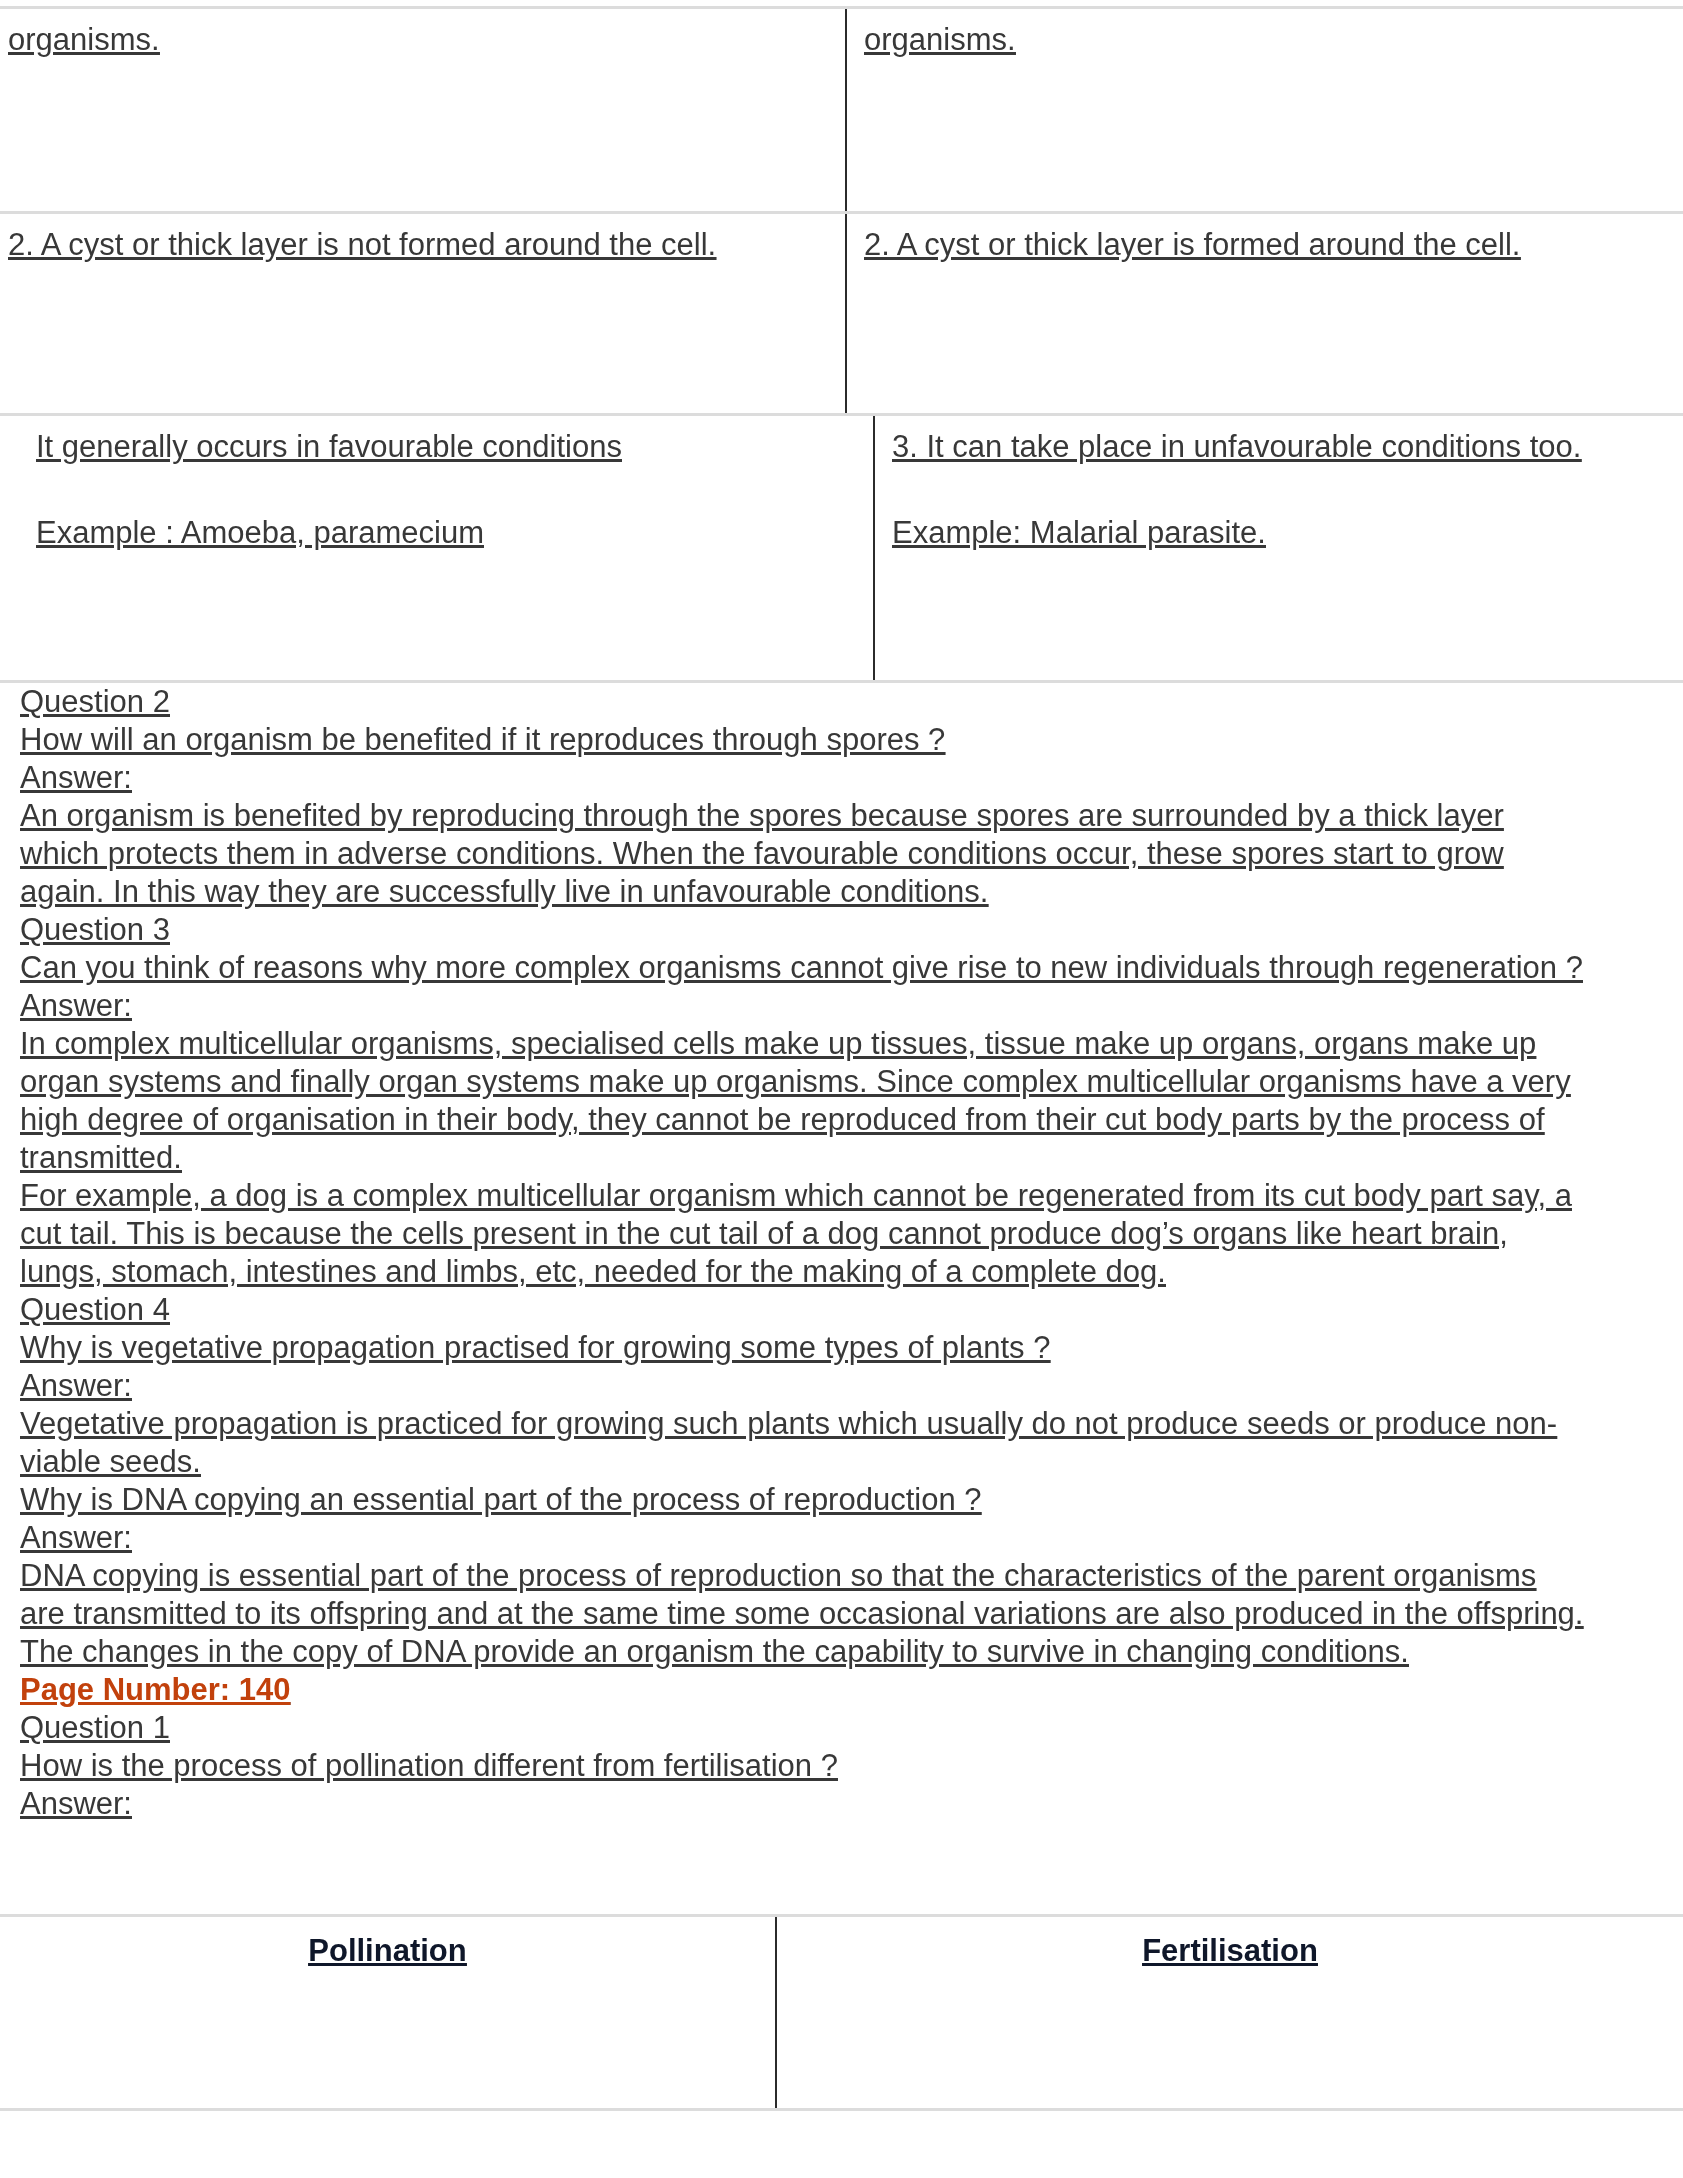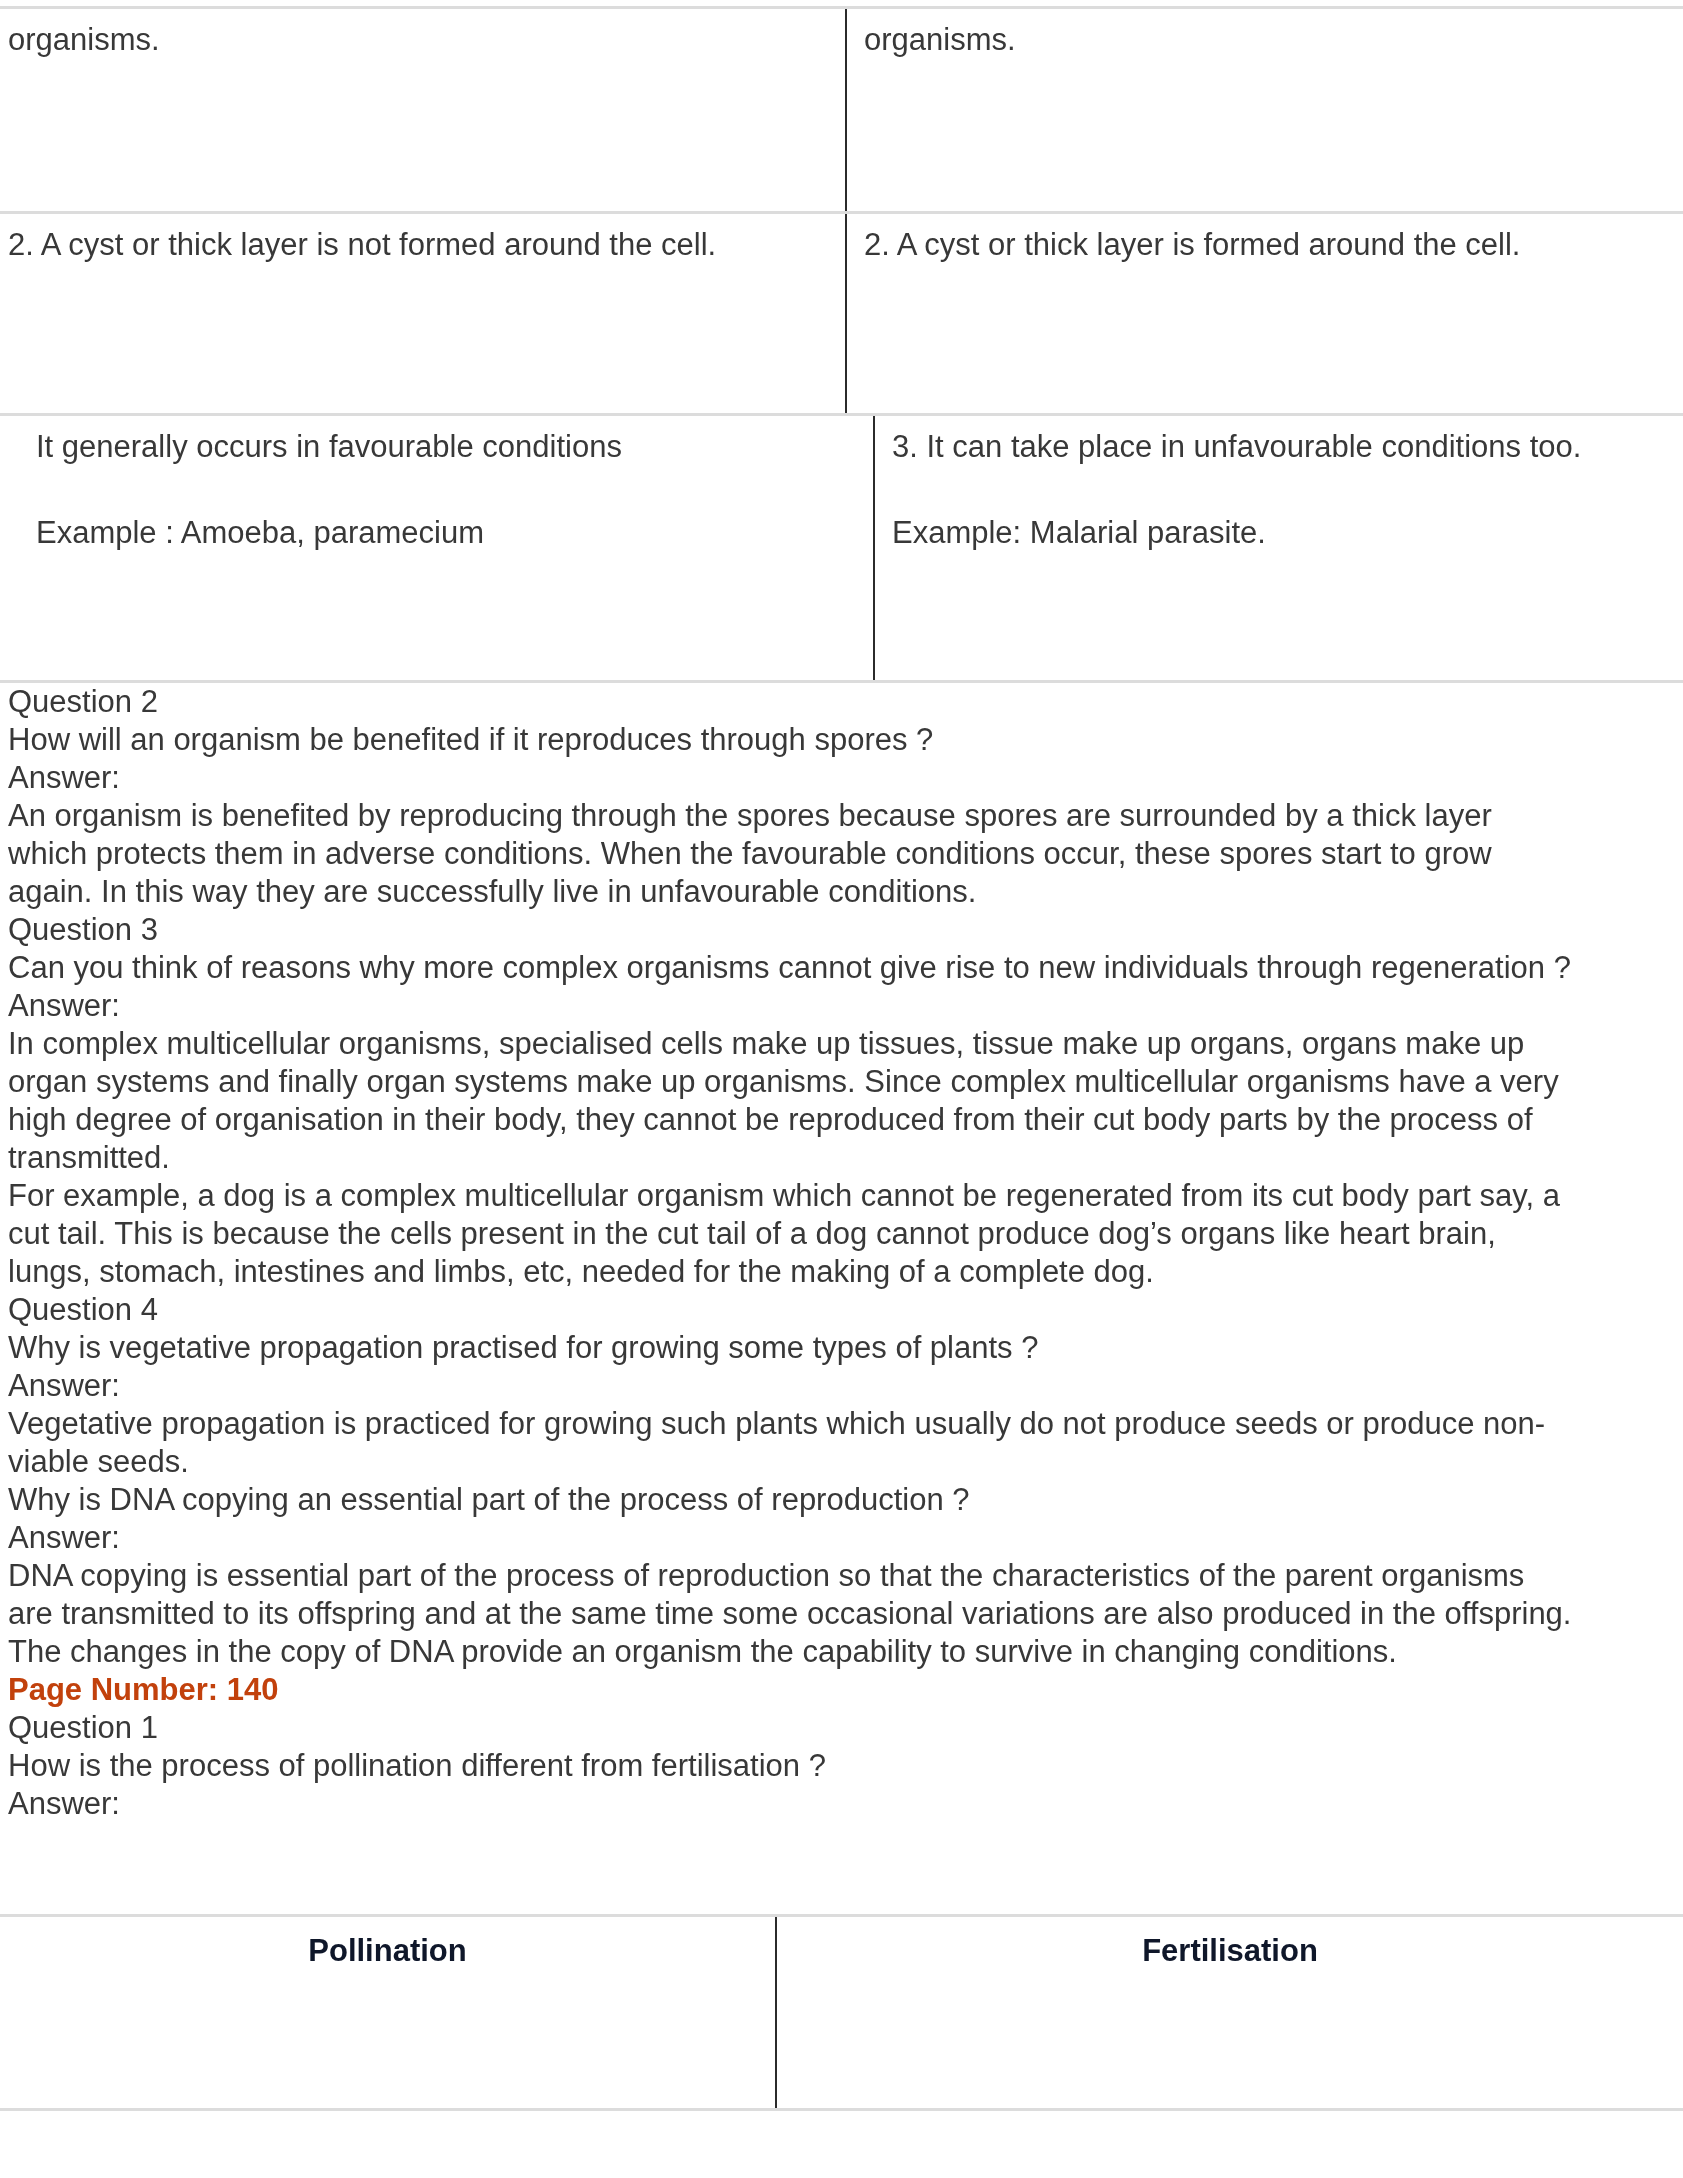--- a/index.html
+++ b/index.html
@@ -1,15 +1,15 @@
 <!DOCTYPE html>
 <html><head>
 <meta charset="utf-8">
 <style>
-  * { margin:0; padding:0; box-sizing:border-box; }
+  * { margin:0; padding:0; box-sizing:border-box;text-decoration:underline; }
   html,body { width:1683px; height:2178px; background:#ffffff; overflow:hidden; }
   body {
     font-family:"Liberation Sans", sans-serif;
     font-size:31px;
     color:#383838;
     position:relative;
   }
 
   
   .cmp-table {
@@ -22,21 +22,21 @@
   .cmp-row-3 { height:267px;padding-left:28px; }
   .cmp-cell { padding:12px 20px 0 8px; line-height:38px; overflow:hidden; }
   .cmp-cell.left  { width:847px; border-right:2px solid #2b2b2b; }
   .cmp-cell.right { flex:1; padding-left:17px; }
   .para { min-height:38px; white-space:nowrap; }
   .para + .para { margin-top:48px; }
 
   
   .qa-block {
     position:absolute; top:683px; left:0; width:1683px;
-    padding:0 8px; line-height:38px;
+    padding:0 20px; line-height:38px;
   }
   .qa-line { min-height:38px; white-space:nowrap; }
   .qa-line.bold { font-weight:bold; color:#c2410c; }
 
   
   .pf-table {
     position:absolute; top:1914px; left:0; width:1683px;
     border-top:3px solid #dcdcdc;
   }
   .pf-row { display:flex; height:194px; border-bottom:3px solid #dcdcdc; }

